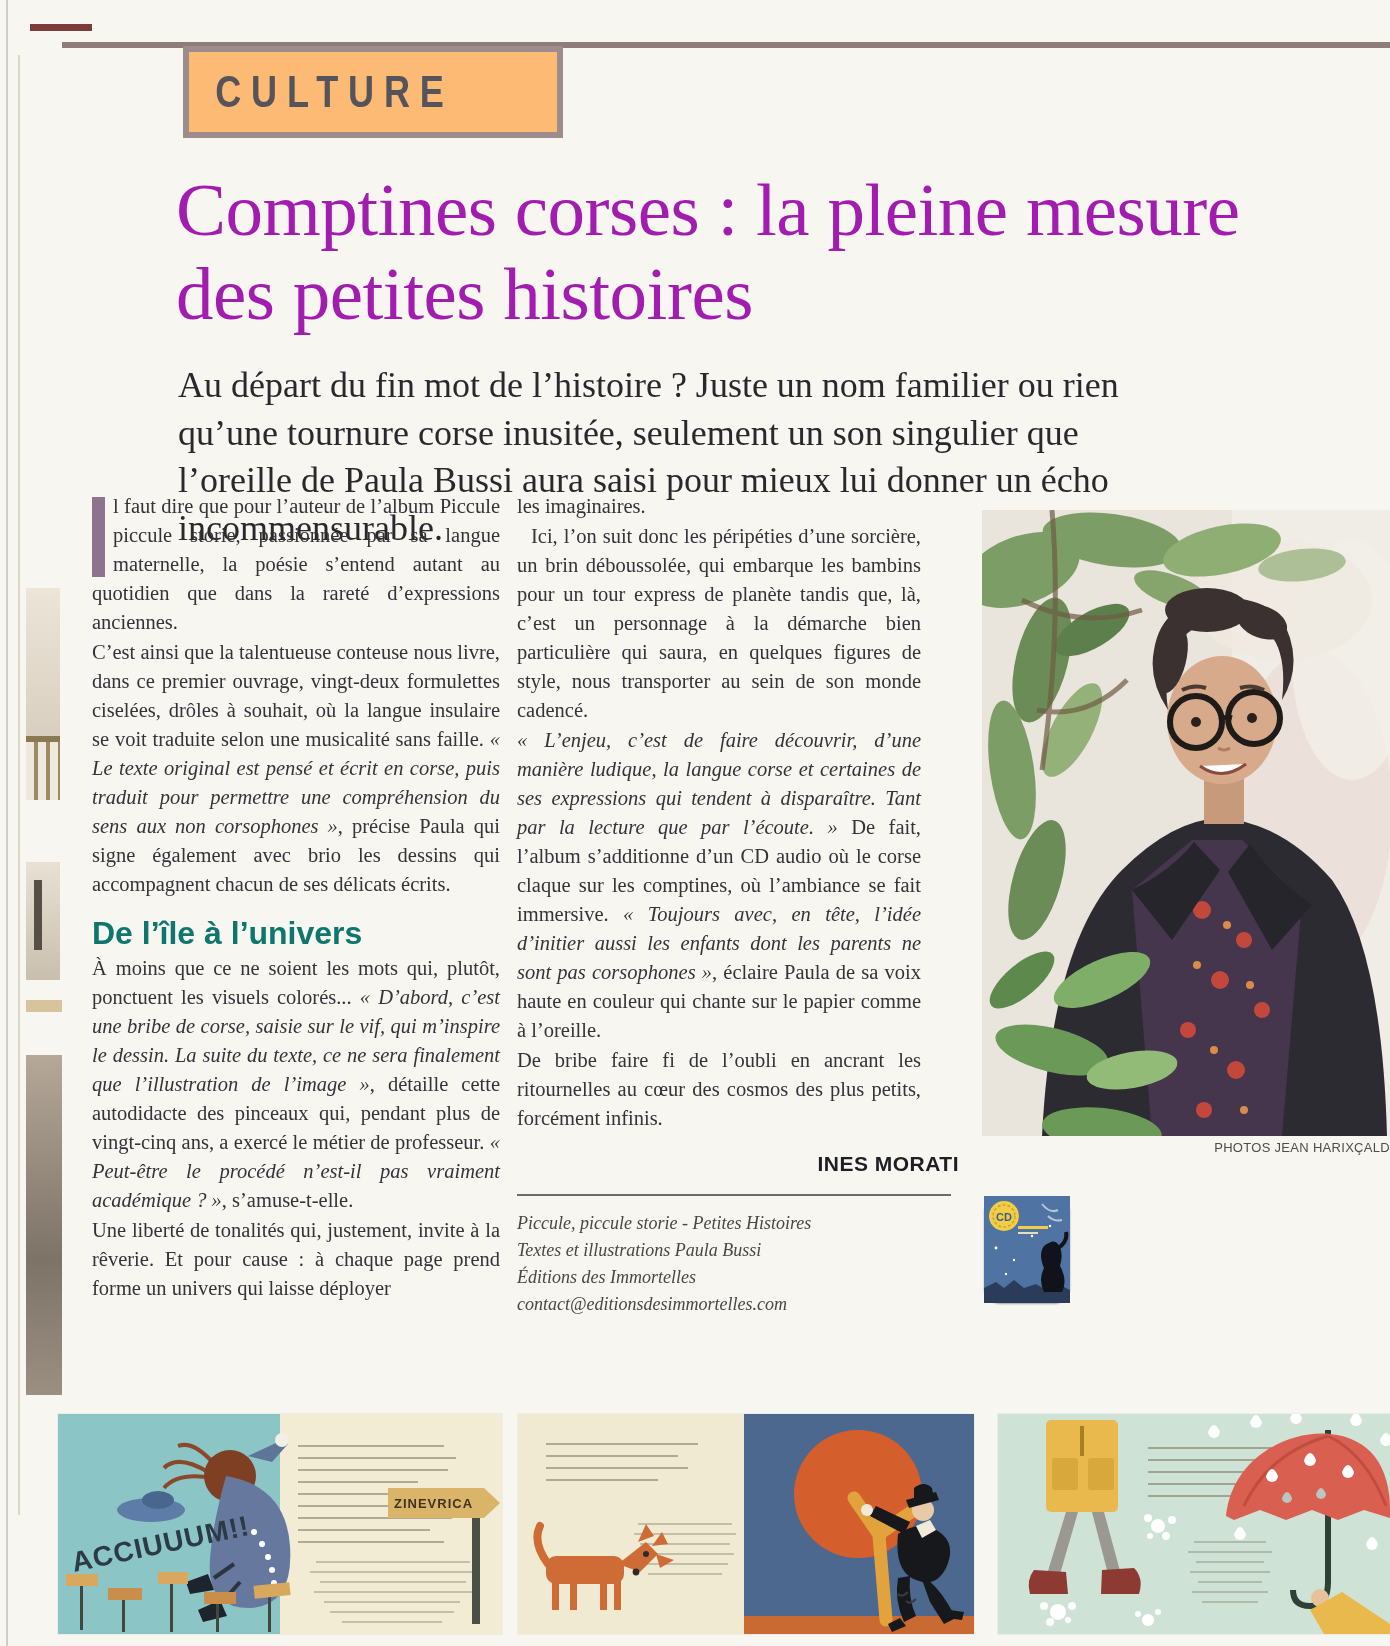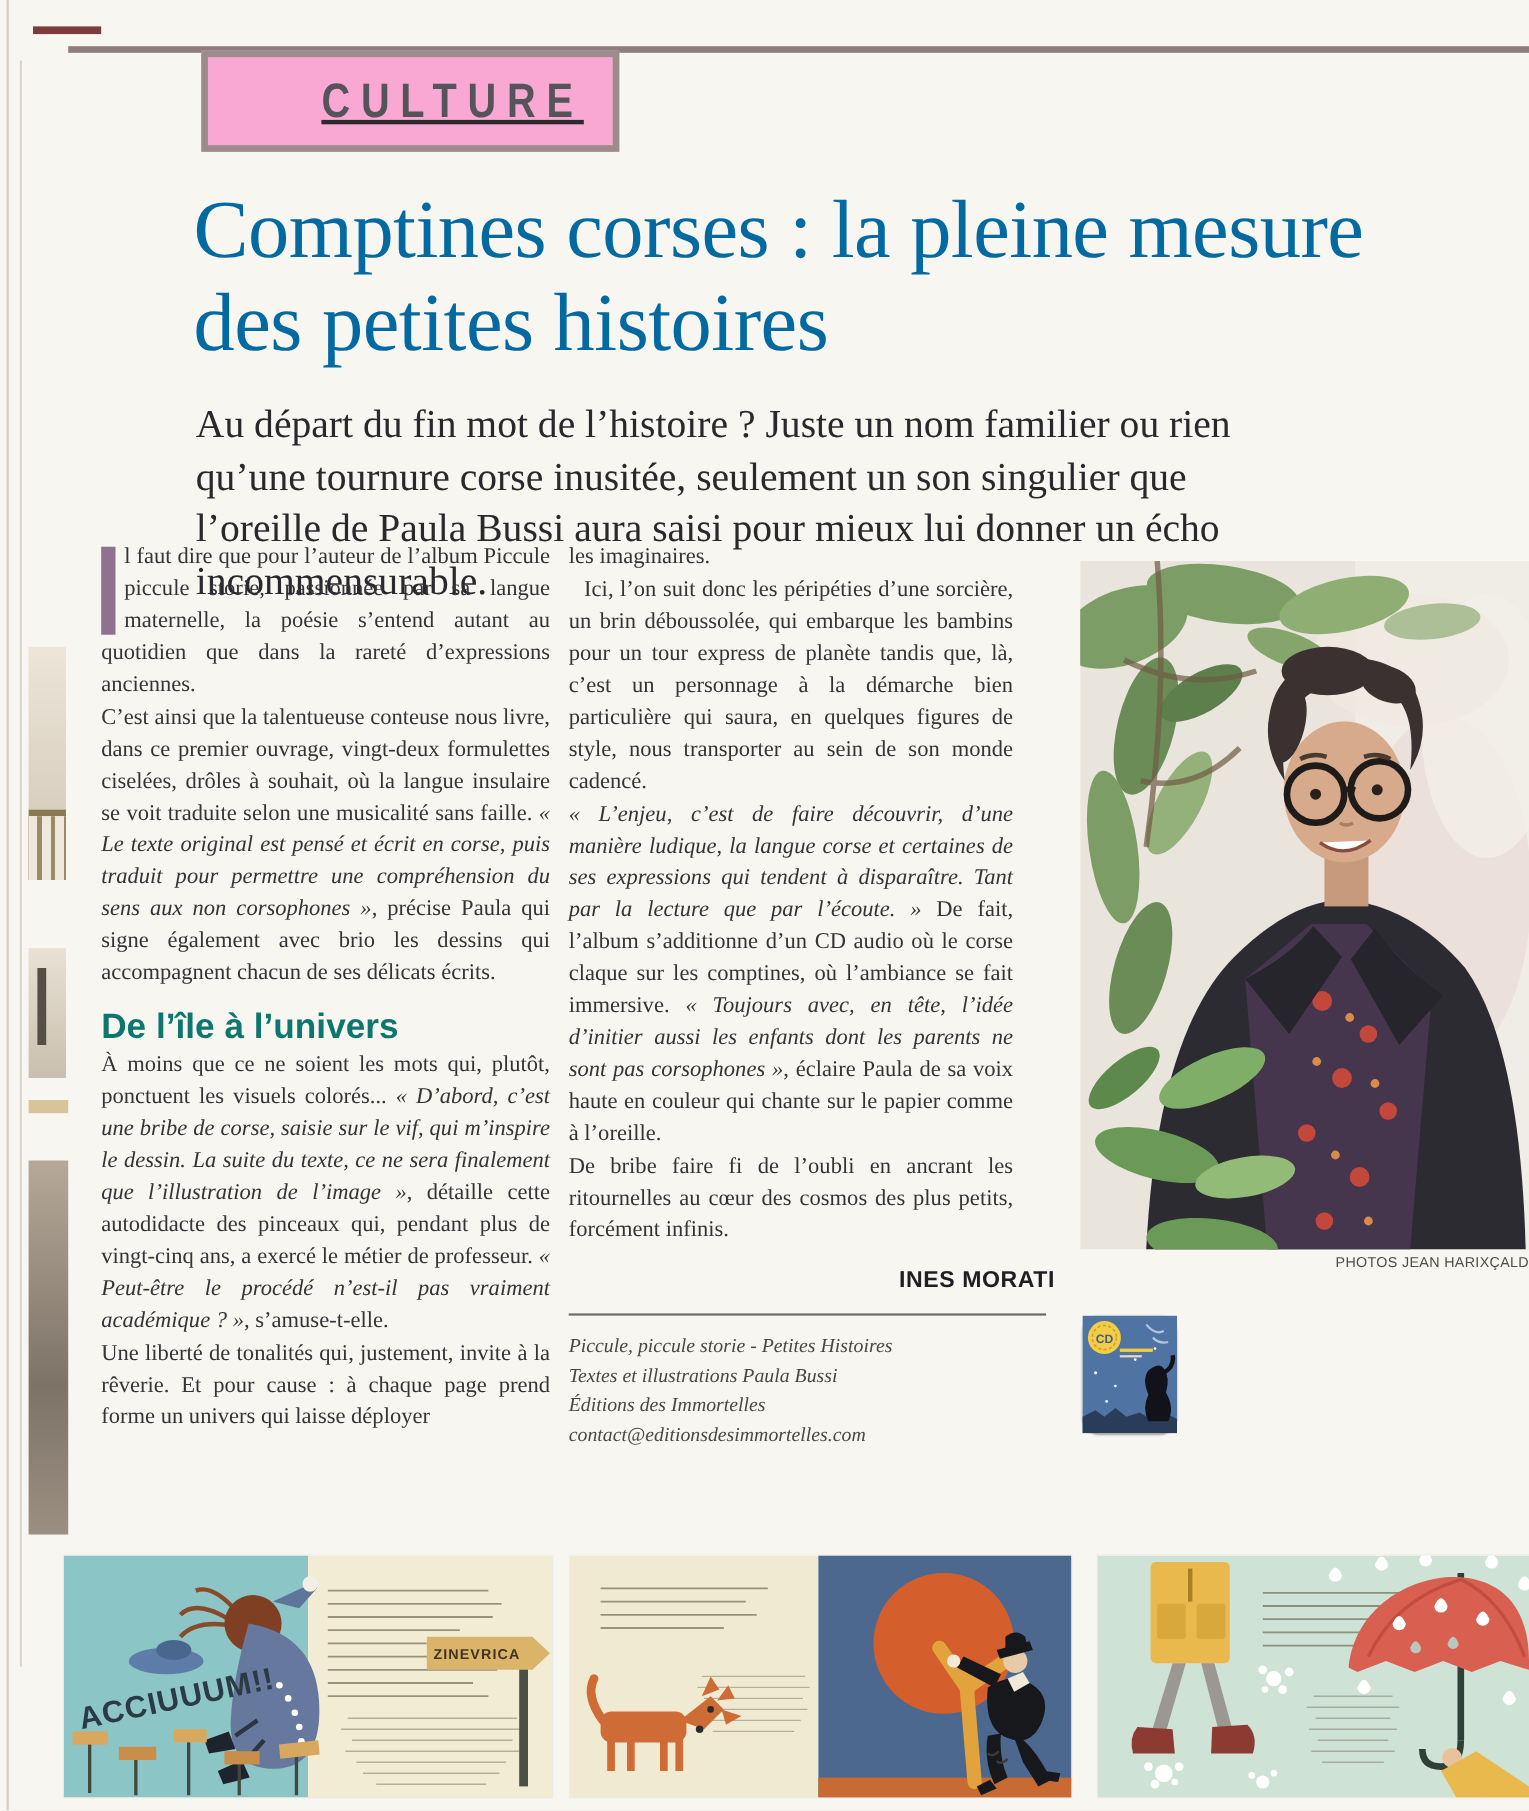--- a/index.html
+++ b/index.html
@@ -8,26 +8,26 @@
         font-family:"Liberation Serif",serif;color:#2b2b2f;}
   
   .edge-line{position:absolute;left:6px;top:0;width:2px;height:1646px;background:#d3cec3;}
   .margin-line{position:absolute;left:18px;top:55px;width:2px;height:1460px;background:#dcd6ca;}
   .strip{position:absolute;}
   
   .red-dash{position:absolute;left:30px;top:24px;width:62px;height:7px;background:#7d3c3a;}
   .top-rule{position:absolute;left:62px;top:42px;width:1328px;height:6px;background:#8d7d7b;}
   
   .culture-box{position:absolute;left:183px;top:46px;width:368px;height:80px;border:6px solid #9c8c8a;
-     background:#f9a8d4;display:flex;align-items:center;justify-content:flex-end;text-decoration:underline;}
+     background:#fdba74;display:flex;align-items:center;justify-content:flex-start;}
   .culture-box span{font-family:"Liberation Sans",sans-serif;font-weight:bold;font-size:44px;
      letter-spacing:12px;color:#55545a;transform:scaleX(.82);}
   
   .headline{position:absolute;left:176px;top:168px;width:1070px;margin:0;font-weight:normal;
-     font-size:75px;line-height:1.12;color:#0369a1;letter-spacing:-0.5px;}
+     font-size:75px;line-height:1.12;color:#a21caf;letter-spacing:-0.5px;}
   .lede{position:absolute;left:178px;top:362px;width:1020px;margin:0;font-size:36px;line-height:1.32;color:#28282d;}
   
   .col{position:absolute;top:492px;font-size:20.5px;line-height:29px;text-align:justify;color:#333338;}
   .col1{left:92px;width:408px;}
   .col2{left:517px;width:404px;}
   .col p{margin:0 0 1px 0;}
   .col p.indent{text-indent:14px;}
   .bar{float:left;width:13px;height:80px;background:#8e7290;margin:5px 8px 0 0;}
   .subhead{margin:20px 0 6px 0;font-family:"Liberation Sans",sans-serif;font-weight:bold;
      font-size:32px;color:#0f766e;letter-spacing:0;}

